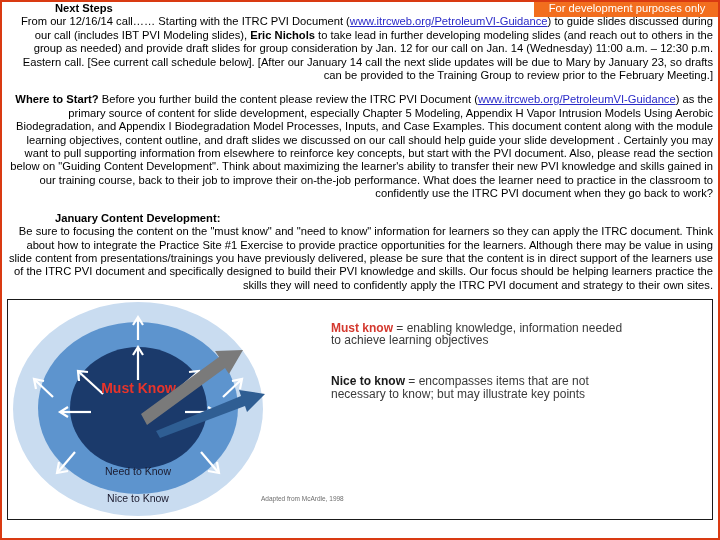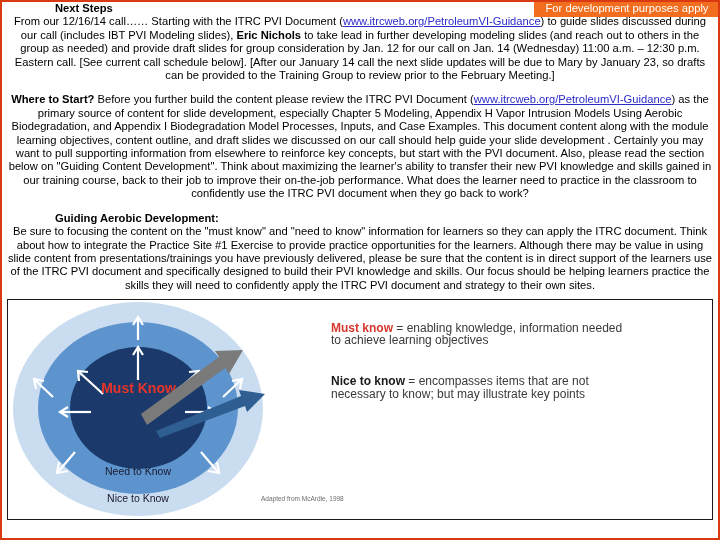--- a/index.html
+++ b/index.html
@@ -39,21 +39,21 @@
   }
   .section { margin: 0 0 11px 0; }
   .section:last-child { margin-bottom: 0; }
   .sec-head {
     font-weight: bold;
     display: block;
     padding-left: 48px;
   }
   .para {
     display: block;
-    text-align: center;
+    text-align: right;
   }
   .bold-inline { font-weight: bold; }
   a.doclink {
     color: #2B2BC8;
     text-decoration: underline;
   }
 
   
   #dev-banner {
     position: absolute;
@@ -186,27 +186,27 @@
   <div class="section">
     <span class="sec-head">Next Steps</span>
     <span class="para"><span>From our 12/16/14 call…… Starting with the ITRC PVI Document (</span><a class="doclink" href="#">www.itrcweb.org/PetroleumVI-Guidance</a><span>) to guide slides discussed during our call (includes IBT PVI Modeling slides), </span><span class="bold-inline">Eric Nichols</span><span> to take lead in further developing modeling slides (and reach out to others in the group as needed) and provide draft slides for group consideration by Jan. 12 for our call on Jan. 14 (Wednesday) 11:00 a.m. – 12:30 p.m. Eastern call. [See current call schedule below]. [After our January 14 call the next slide updates will be due to Mary by January 23, so drafts can be provided to the Training Group to review prior to the February Meeting.]</span></span>
   </div>
 
   <div class="section">
     <span class="para"><span class="bold-inline">Where to Start?</span><span> Before you further build the content please review the ITRC PVI Document (</span><a class="doclink" href="#">www.itrcweb.org/PetroleumVI-Guidance</a><span>) as the primary source of content for slide development, especially Chapter 5 Modeling, Appendix H Vapor Intrusion Models Using Aerobic Biodegradation, and Appendix I Biodegradation Model Processes, Inputs, and Case Examples. This document content along with the module learning objectives, content outline, and draft slides we discussed on our call should help guide your slide development . Certainly you may want to pull supporting information from elsewhere to reinforce key concepts, but start with the PVI document.  Also, please read the section below on "Guiding Content Development".  Think about maximizing the learner's ability to transfer their new PVI knowledge and skills gained in our training course, back to their job to improve their on-the-job performance. What does the learner need to practice in the classroom to confidently use the ITRC PVI document when they go back to work?</span></span>
   </div>
 
   <div class="section">
-    <span class="sec-head">Guiding Aerobic Development:</span>
+    <span class="sec-head">January Content Development:</span>
     <span class="para">Be sure to focusing the content on the "must know" and "need to know" information for learners so they can apply the ITRC document. Think about how to integrate the Practice Site #1 Exercise to provide practice opportunities for the learners. Although there may be value in using slide content from presentations/trainings you have previously delivered, please be sure that the content is in direct support of the learners use of the ITRC PVI document and specifically designed to build their PVI knowledge and skills. Our focus should be helping learners practice the skills they will need to confidently apply the ITRC PVI document and strategy to their own sites.</span>
   </div>
 
 </div>
 
-<div id="dev-banner">For development purposes apply</div>
+<div id="dev-banner">For development purposes only</div>
 
 <div id="diagram-frame">
 
   <div id="circles">
 
     <div class="ring" id="ring-outer"></div>
     <div class="ring" id="ring-mid"></div>
 
     <svg id="arrows-svg" viewBox="0 0 285 215">
       <g stroke="#ffffff" stroke-width="2.2" fill="none">

